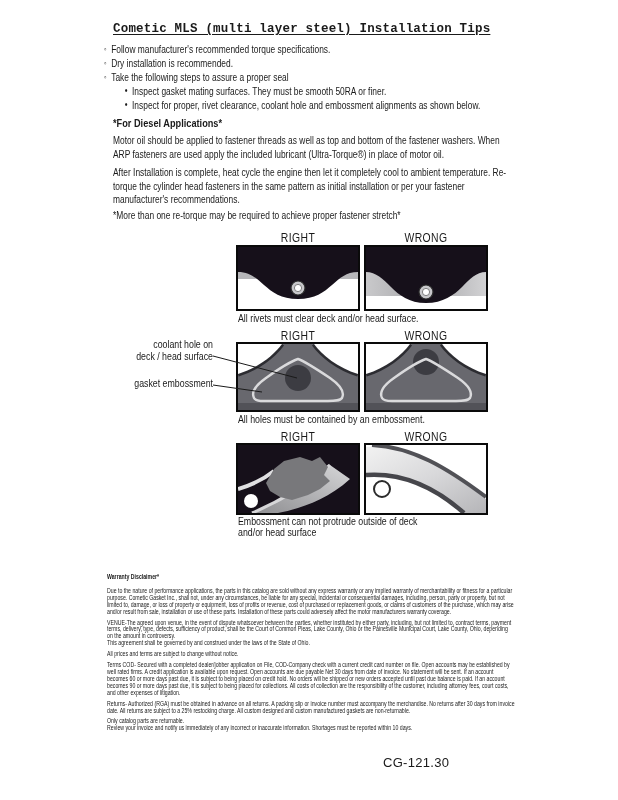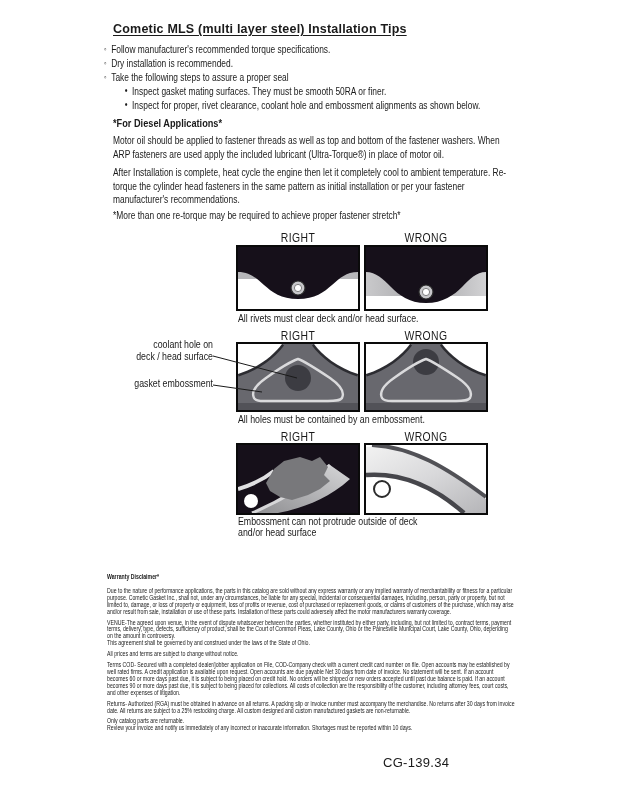--- a/index.html
+++ b/index.html
@@ -6,21 +6,21 @@
   html,body { background:#ffffff; }
   .page {
     position:relative; width:618px; height:800px; background:#ffffff;
     font-family:"Liberation Sans", sans-serif; color:#1a1a1a; overflow:hidden;
   }
   .cx  { transform:scaleX(0.8); transform-origin:0 0; }
   .cxc { transform:scaleX(0.8); transform-origin:50% 0; }
 
   .title {
     position:absolute; left:113px; top:22px; font-size:12.5px; font-weight:bold;
-    white-space:nowrap; text-decoration:underline; text-underline-offset:2px; letter-spacing:.2px;
+    white-space:nowrap; text-decoration:underline; text-underline-offset:2px; letter-spacing:.2px;font-family:Liberation Mono, monospace;
   }
 
   .tips { position:absolute; left:104px; top:42px; font-size:10.5px; line-height:14px; white-space:nowrap; }
   .tip  { display:flex; }
   .tip .blt { width:9px; font-size:9px; }
   .tip.sub { margin-left:26px; }
   .tip.sub .blt { font-size:10px; }
 
   .diesel-heading { position:absolute; left:113px; top:117px; font-size:11.5px; font-weight:bold; white-space:nowrap; }
   .para { position:absolute; left:113px; width:500px; font-size:10.5px; line-height:13.5px; }
@@ -183,15 +183,15 @@
     <p>Due to the nature of performance applications, the parts in this catalog are sold without any express warranty or any implied warranty of merchantability or fitness for a particular purpose.  Cometic Gasket Inc., shall not, under any circumstances, be liable for any special, incidental or consequential damages, including, person, party or property, but not limited to, damage, or loss of property or equipment, loss of profits or revenue, cost of purchased or replacement goods, or claims of customers of the purchase, which may arise and/or result from sale, installation or use of these parts.  Installation of these parts could adversely affect the motor manufacturers warranty coverage.</p>
     <p>VENUE-The agreed upon venue, in the event of dispute whatsoever between the parties, whether instituted by either party, including, but not limited to, contract terms, payment terms, delivery, type, defects, sufficiency of product, shall be the Court of Common Pleas, Lake County, Ohio or the Painesville Municipal Court, Lake County, Ohio, depending on the amount in controversy.
 This agreement shall be governed by and construed under the laws of the State of Ohio.</p>
     <p>All prices and terms are subject to change without notice.</p>
     <p>Terms COD- Secured with a completed dealer/jobber application on File, COD-Company check with a current credit card number on file.  Open accounts may be established by well rated firms.  A credit application is available upon request.  Open accounts are due payable Net 30 days from date of invoice.  No statement will be sent.  If an account becomes 60 or more days past due, it is subject to being placed on credit hold.  No orders will be shipped or new orders accepted until past due balance is paid.  If an account becomes 90 or more days past due, it is subject to being placed for collections.  All costs of collection are the responsibility of the customer, including attorney fees, court costs, and other expenses of litigation.</p>
     <p>Returns- Authorized (RGA) must be obtained in advance on all returns.  A packing slip or invoice number must accompany the merchandise.  No returns after 30 days from invoice date.  All returns are subject to a 25% restocking charge.  All custom designed and custom manufactured gaskets are non-returnable.</p>
     <p>Only catalog parts are returnable.
 Review your invoice and notify us immediately of any incorrect or inaccurate information.  Shortages must be reported within 10 days.</p>
   </div>
 
-  <div class="page-code">CG-139.34</div>
+  <div class="page-code">CG-121.30</div>
 
 </div>
 
 </body></html>

